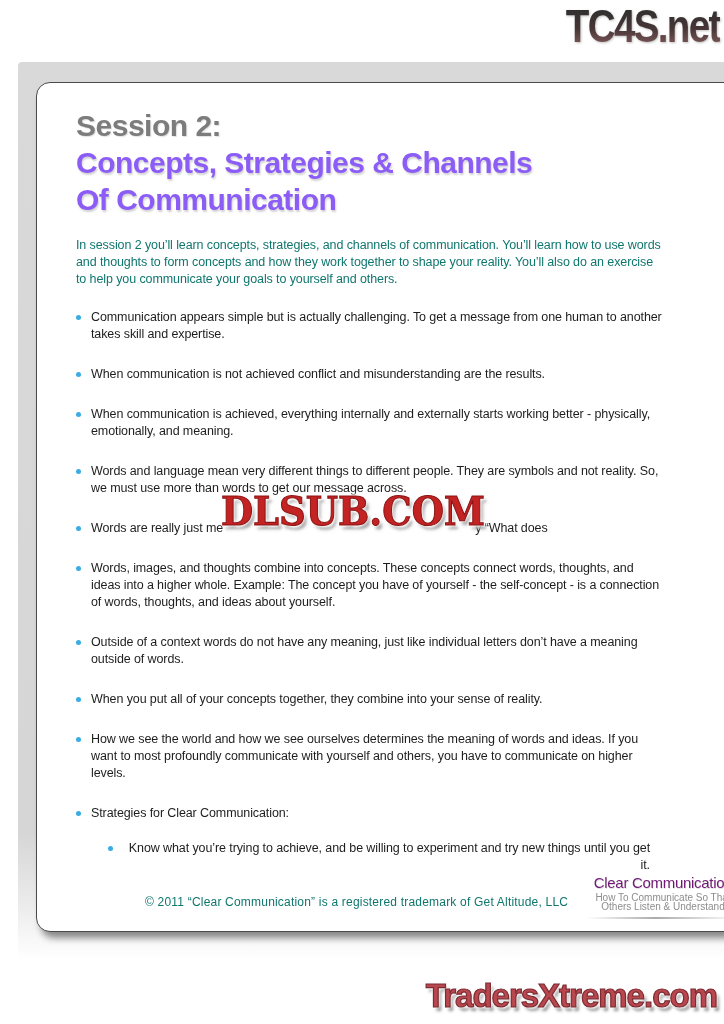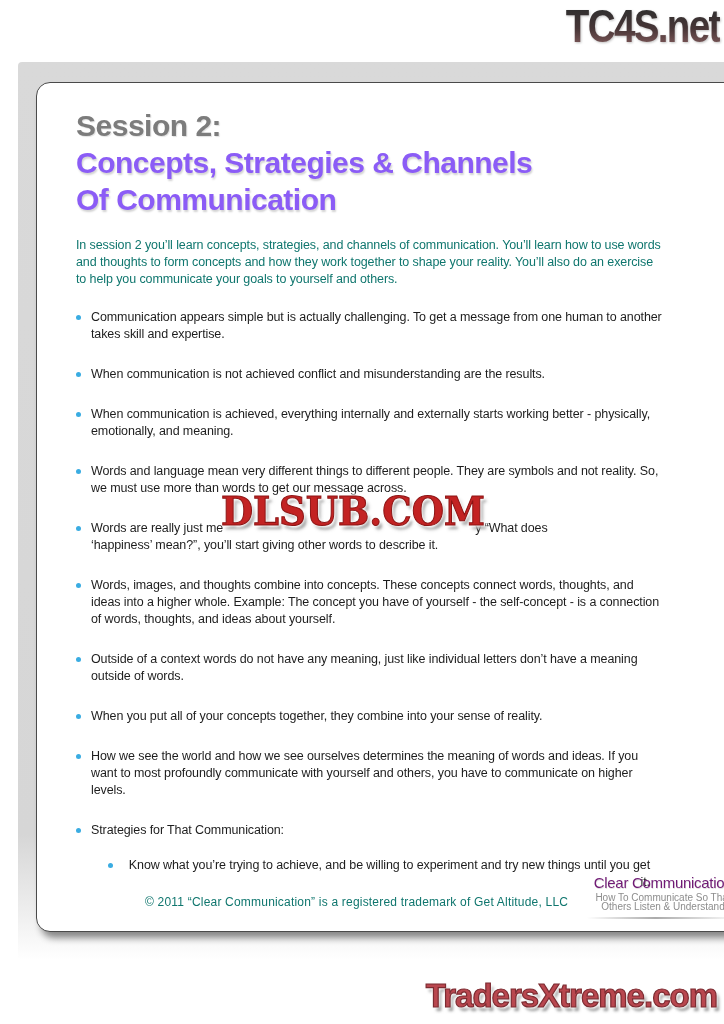--- a/index.html
+++ b/index.html
@@ -141,41 +141,40 @@
       <span class="dot"></span>
       <span>When communication is achieved, everything internally and externally starts working better - physically, emotionally, and meaning.</span>
     </li>
     <li>
       <span class="dot"></span>
       <span>Words and language mean very different things to different people. They are symbols and not reality. So, we must use more than words to get our message across.</span>
     </li>
     <li>
       <span class="dot"></span>
       <span>Words are really just me</span><span class="wm-gap"></span><span>y “What does</span>
-      <div>‘happiness’ mean?”, you’ll start giving other words to describe it.</div>
     </li>
     <li>
       <span class="dot"></span>
       <span>Words, images, and thoughts combine into concepts. These concepts connect words, thoughts, and ideas into a higher whole. Example: The concept you have of yourself - the self-concept - is a connection of words, thoughts, and ideas about yourself.</span>
     </li>
     <li>
       <span class="dot"></span>
       <span>Outside of a context words do not have any meaning, just like individual letters don’t have a meaning outside of words.</span>
     </li>
     <li>
       <span class="dot"></span>
       <span>When you put all of your concepts together, they combine into your sense of reality.</span>
     </li>
     <li>
       <span class="dot"></span>
       <span>How we see the world and how we see ourselves determines the meaning of words and ideas. If you want to most profoundly communicate with yourself and others, you have to communicate on higher levels.</span>
     </li>
     <li>
       <span class="dot"></span>
-      <span>Strategies for That Communication:</span>
+      <span>Strategies for Clear Communication:</span>
       <ul class="sub-bullets">
         <li>
           <span class="dot"></span>
           <span>Know what you’re trying to achieve, and be willing to experiment and try new things until you get it.</span>
         </li>
       </ul>
     </li>
   </ul>
 
   <div class="watermark">DLSUB.COM</div>

